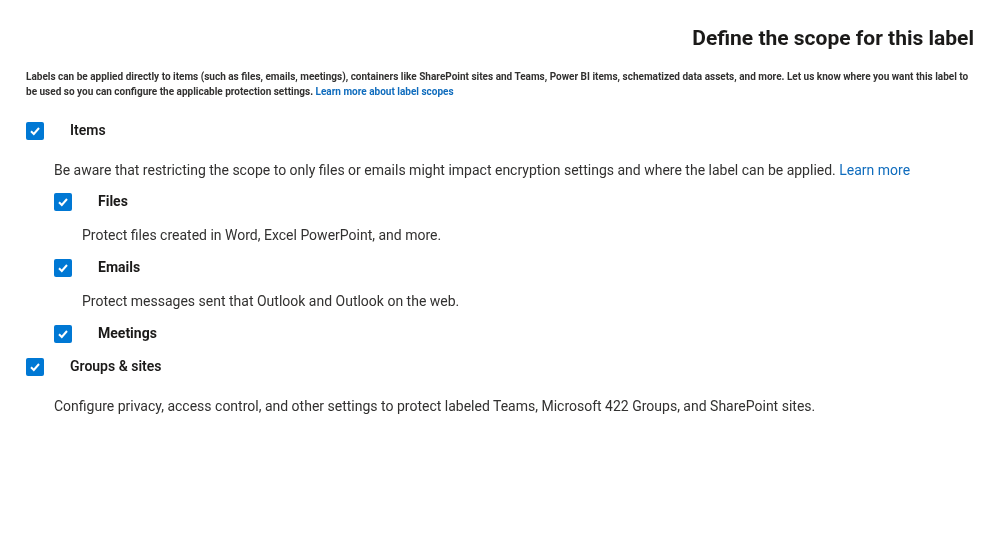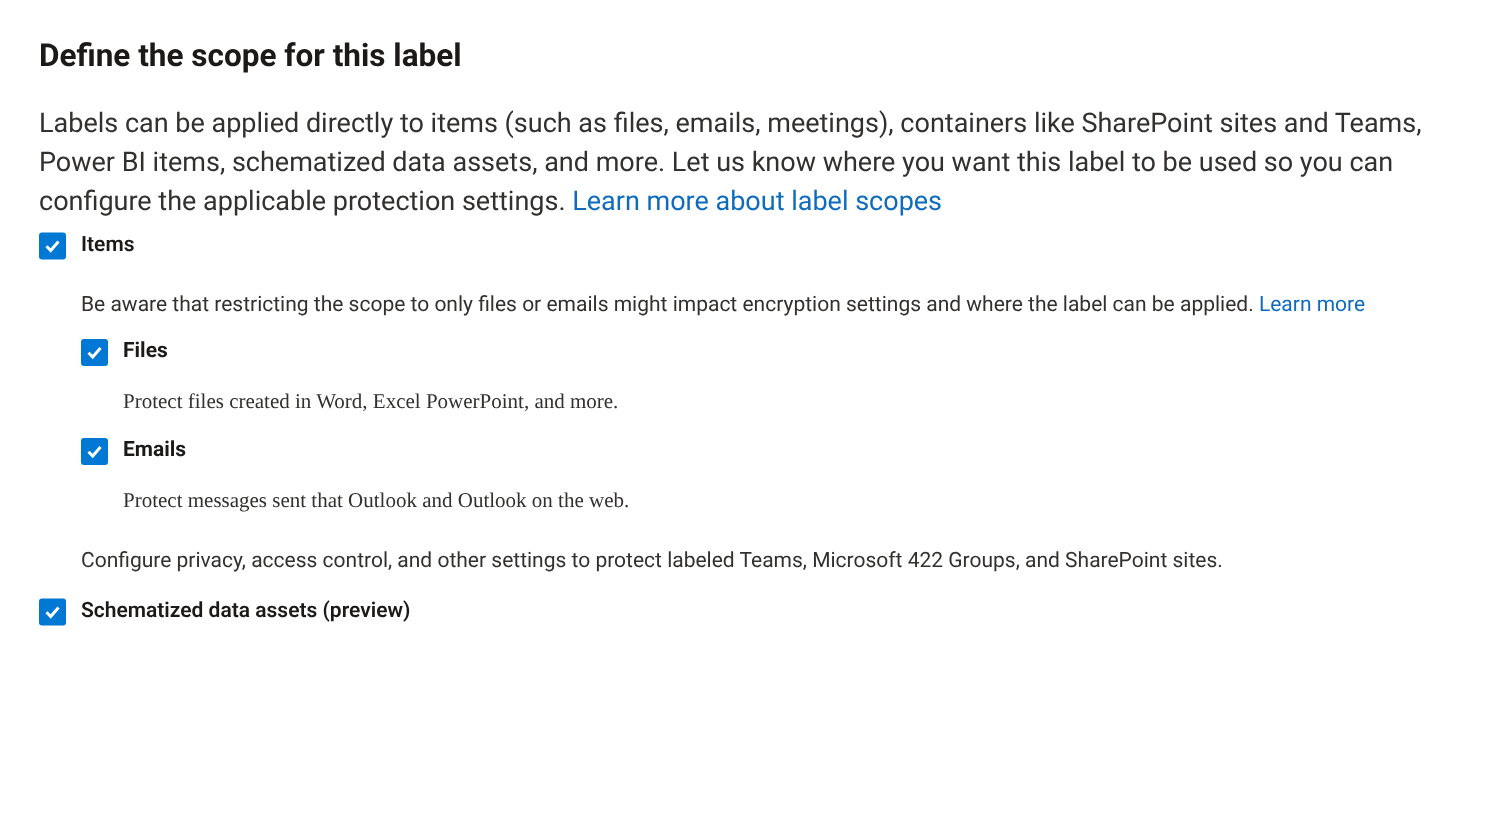--- a/index.html
+++ b/index.html
@@ -13,26 +13,28 @@
       color: #323130;
       background: #ffffff;
       padding: 26px 26px 26px 26px;
       width: 1000px;
     }
     h1 {
       font-size: 21px;
       font-weight: 700;
       color: #1b1a19;
       margin-bottom: 20px;
+      text-align: right;
     }
     .intro {
-      font-size: 18px;
+      font-size: 10px;
       line-height: 1.45;
       color: #323130;
-      margin-bottom: 6px;
+      margin-bottom: 22px;
+      font-weight: bold;
     }
     a.link {
       color: #0f6cbd;
       text-decoration: none;
       cursor: pointer;
     }
     .option-row {
       display: flex;
       align-items: flex-start;
       margin-bottom: 4px;
@@ -47,21 +49,21 @@
       align-items: center;
       justify-content: center;
       margin-top: 1px;
       cursor: pointer;
     }
     .checkbox svg {
       width: 12px;
       height: 12px;
     }
     .option-content {
-      margin-left: 10px;
+      margin-left: 26px;
       flex: 1;
     }
     .option-label {
       font-weight: 600;
       font-size: 14px;
       color: #1b1a19;
       line-height: 1.4;
     }
     .sub-option .option-label {
       font-weight: 700;
@@ -81,21 +83,20 @@
     .sub-options {
       margin-left: 28px;
       margin-top: 12px;
     }
     .sub-option {
       margin-bottom: 12px;
     }
     .sub-option .option-desc {
       margin-left: 28px;
       margin-top: 14px;
-      font-family: Liberation Serif, serif;
     }
   </style>
 </head>
 <body>
 
 <h1>Define the scope for this label</h1>
 
 <p class="intro">
   <span>Labels can be applied directly to items (such as files, emails, meetings), containers like SharePoint sites and Teams, Power BI items, schematized data assets, and more. Let us know where you want this label to be used so you can configure the applicable protection settings. </span><a class="link">Learn more about label scopes</a>
 </p>
@@ -141,34 +142,44 @@
             </svg>
         </div>
         <div class="option-content">
           <div class="option-label">Emails</div>
         </div>
       </div>
       <div class="option-desc">Protect messages sent that Outlook and Outlook on the web.</div>
     </div>
 
     <div class="sub-option">
+      <div class="option-row">
+        <div class="checkbox">
+          <svg viewBox="0 0 12 12">
+              <path fill="none" stroke="#fff" stroke-width="2" d="M2 6.2 L4.8 9 L10 3"></path>
+            </svg>
+        </div>
+        <div class="option-content">
+          <div class="option-label">Meetings</div>
+        </div>
+      </div>
     </div>
-  </div>
-</div>
-
-<div class="main-option">
-  <div class="option-desc-wrap">
-    <div class="option-desc">Configure privacy, access control, and other settings to protect labeled Teams, Microsoft 422 Groups, and SharePoint sites.</div>
   </div>
 </div>
 
 <div class="main-option">
   <div class="option-row">
     <div class="checkbox">
       <svg viewBox="0 0 12 12">
           <path fill="none" stroke="#fff" stroke-width="2" d="M2 6.2 L4.8 9 L10 3"></path>
         </svg>
     </div>
     <div class="option-content">
-      <div class="option-label">Schematized data assets (preview)</div>
+      <div class="option-label">Groups &amp; sites</div>
     </div>
+  </div>
+  <div class="option-desc-wrap">
+    <div class="option-desc">Configure privacy, access control, and other settings to protect labeled Teams, Microsoft 422 Groups, and SharePoint sites.</div>
   </div>
 </div>
 
+<div class="main-option">
+</div>
+
 </body></html>

